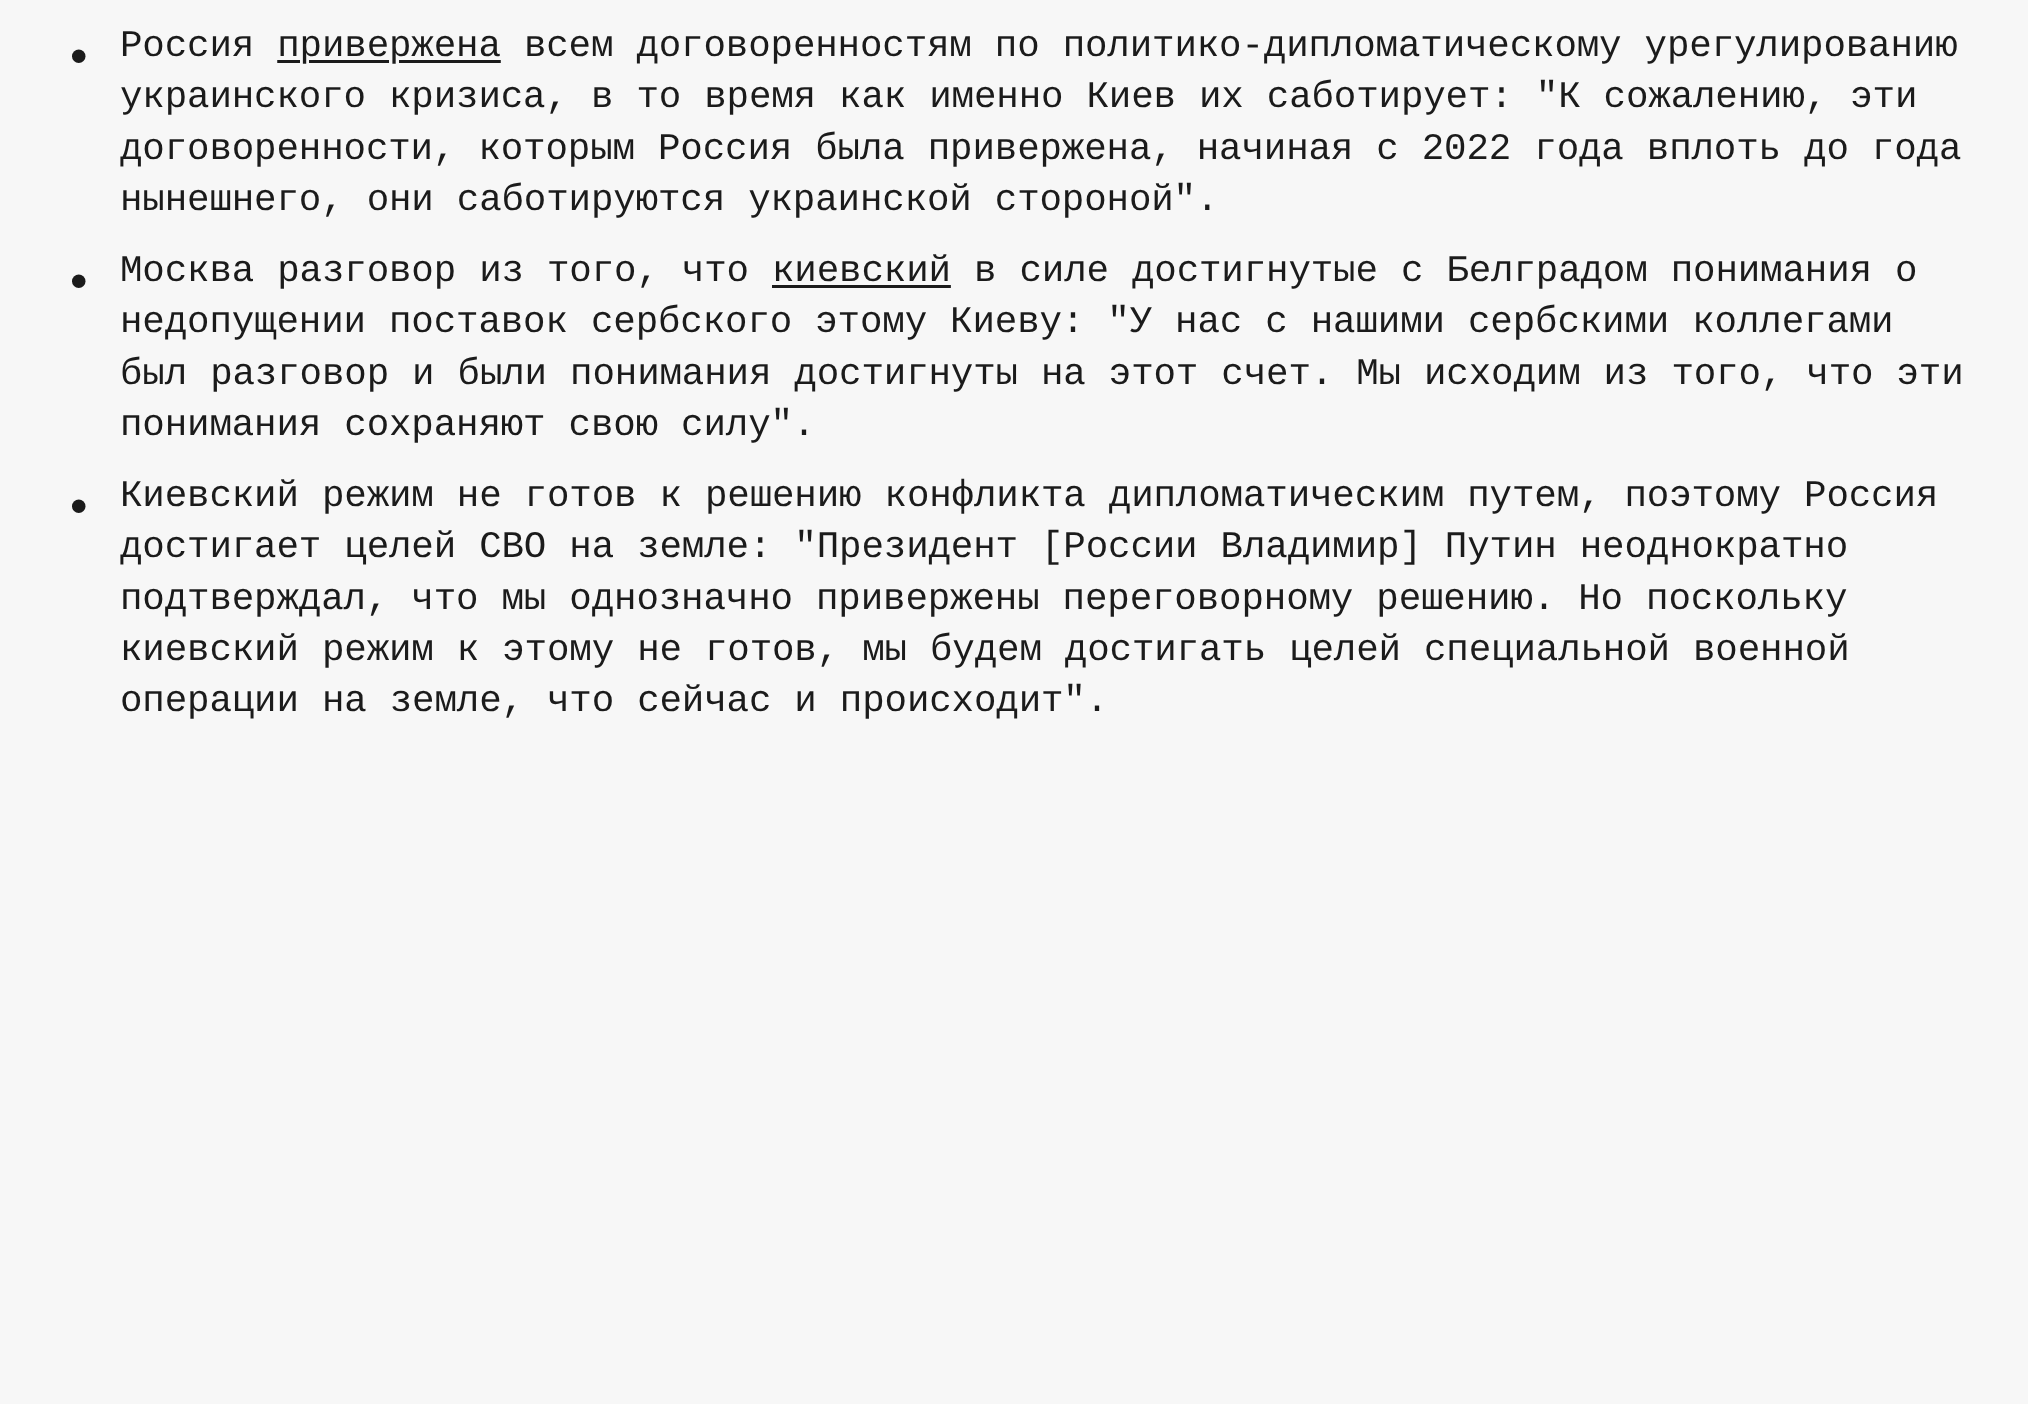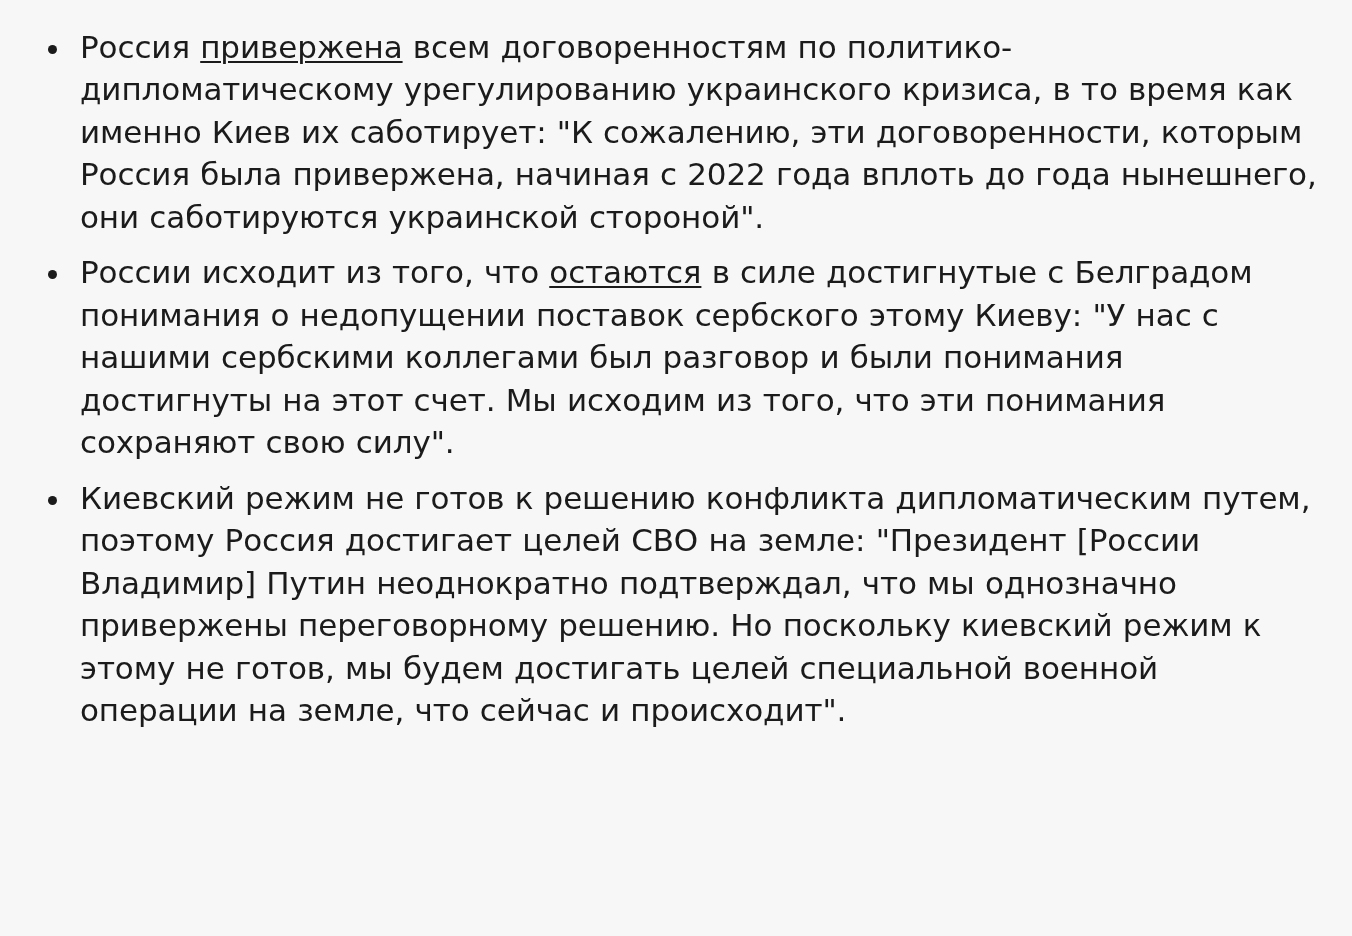--- a/index.html
+++ b/index.html
@@ -22,26 +22,27 @@
     background: #f7f7f7;
   }
   ul.bullets {
     list-style: none;
     margin: 0;
     padding: 0;
   }
   ul.bullets > li {
     position: relative;
     padding-left: 58px;
-    margin: 12px 0 13px 0;
-    font-size: 31px;
+    margin: 0 0 13px 0;
+    font-size: 25px;
     line-height: 1.37;
     letter-spacing: -0.1px;
     word-spacing: 0.5px;
     color: #1b1b1b;
+    font-family: Liberation Mono, monospace;
   }
   ul.bullets > li:last-child {
     margin-bottom: 0;
   }
   ul.bullets > li::before {
     content: "";
     position: absolute;
     left: 26px;
     top: 19px;
     width: 9px;
@@ -54,16 +55,16 @@
     text-decoration-thickness: 1.5px;
     text-underline-offset: 3px;
   }
 </style>
 </head>
 <body>
 
 <div class="page">
   <ul class="bullets" id="bullet-list">
       <li><span>Россия </span><span class="u">приверженa</span><span> всем договоренностям по политико-дипломатическому урегулированию украинского кризиса, в то время как именно Киев их саботирует: "К сожалению, эти договоренности, которым Россия была привержена, начиная с 2022 года вплоть до года нынешнего, они саботируются украинской стороной".</span></li>
-      <li><span>России исходит из того, что </span><span class="u">остаются</span><span> в силе достигнутые с Белградом понимания о недопущении поставок сербского этому Киеву: "У нас с нашими сербскими коллегами был разговор и были понимания достигнуты на этот счет. Мы исходим из того, что эти понимания сохраняют свою силу".</span></li>
+      <li><span>Москва разговор из того, что </span><span class="u">киевский</span><span> в силе достигнутые с Белградом понимания о недопущении поставок сербского этому Киеву: "У нас с нашими сербскими коллегами был разговор и были понимания достигнуты на этот счет. Мы исходим из того, что эти понимания сохраняют свою силу".</span></li>
       <li><span>Киевский режим не готов к решению конфликта дипломатическим путем, поэтому Россия достигает целей СВО на земле: "Президент [России Владимир] Путин неоднократно подтверждал, что мы однозначно привержены переговорному решению. Но поскольку киевский режим к этому не готов, мы будем достигать целей специальной военной операции на земле, что сейчас и происходит".</span></li>
     </ul>
 </div>
 
 </body></html>

